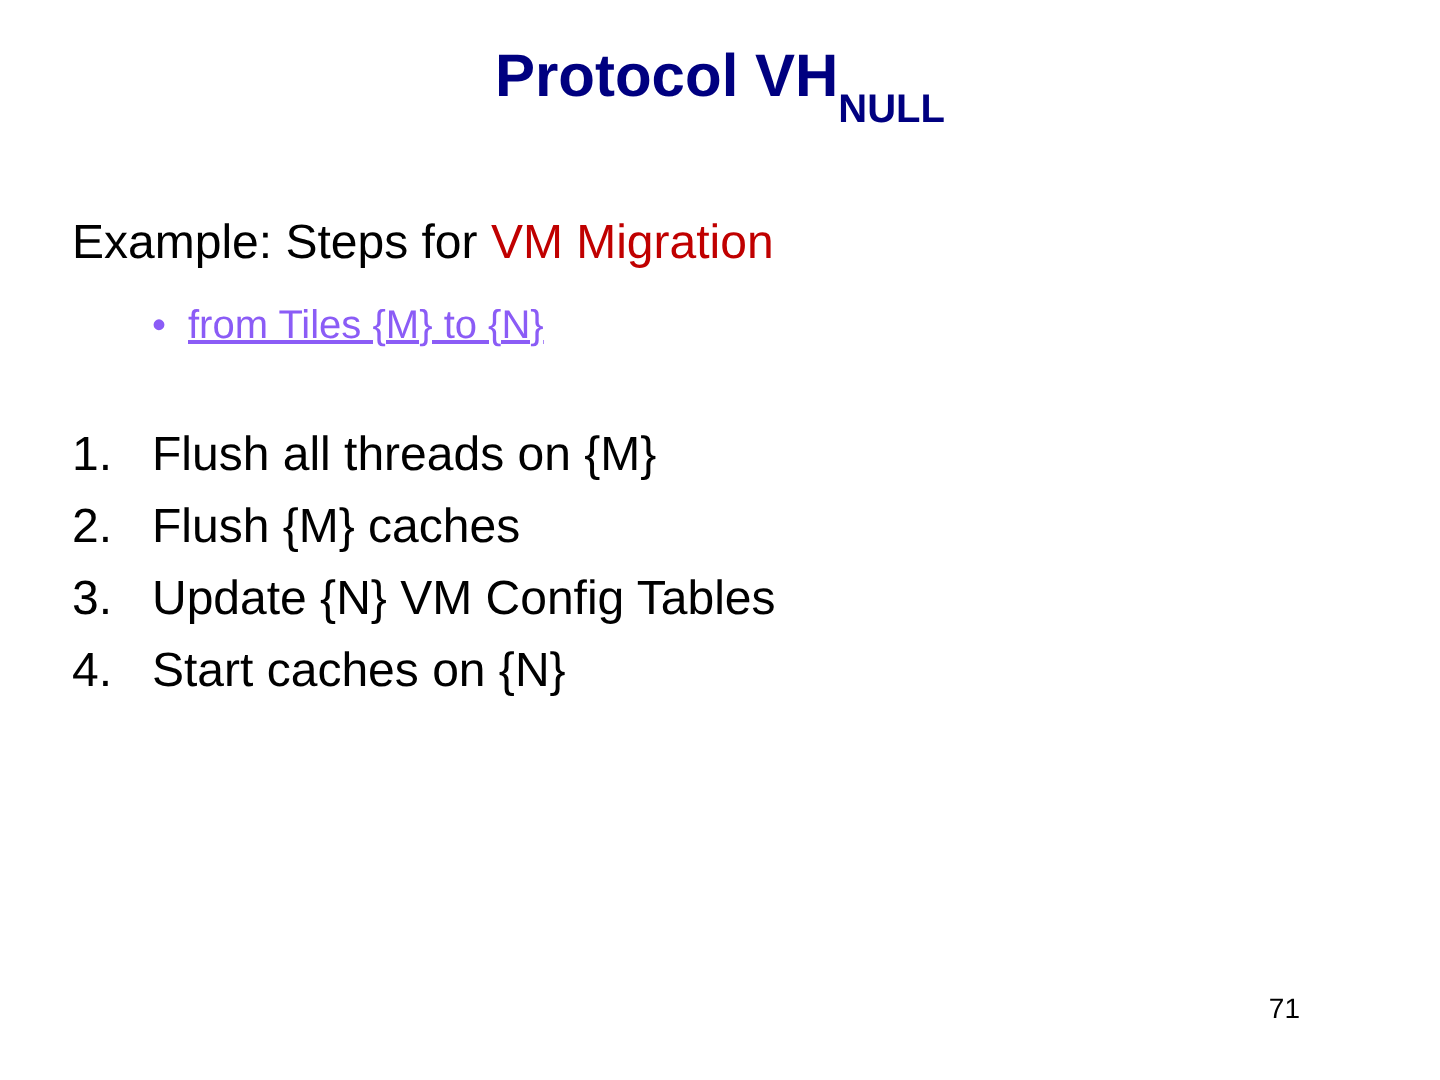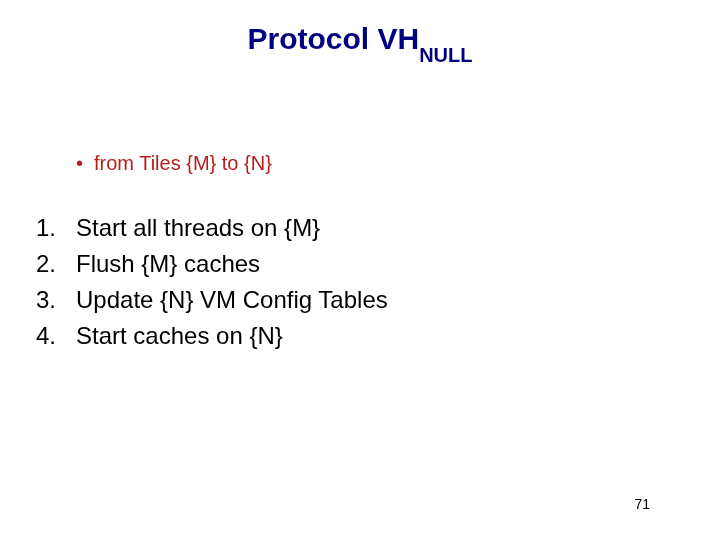--- a/index.html
+++ b/index.html
@@ -42,21 +42,22 @@
     color: #000000;
   }
   .example .hl {
     color: #c00000;
   }
   .bullet {
     position: absolute;
     top: 152px;
     left: 76px;
     font-size: 20px;
-    color: #b91c1c;
+    color: #8b5cf6;
+    text-decoration: underline;
   }
   .bullet .dot {
     display: inline-block;
     width: 18px;
   }
   .steps {
     position: absolute;
     top: 210px;
     left: 36px;
     font-size: 24px;
@@ -81,29 +82,32 @@
 </style>
 </head>
 <body>
 
 <div class="slide">
 
   <div class="title">
     <span>Protocol VH</span><span class="sub">NULL</span>
   </div>
 
+  <div class="example">
+    <span>Example:  Steps for </span><span class="hl">VM Migration</span>
+  </div>
 
   <div class="bullet">
     <span class="dot">•</span><span>from Tiles {M} to {N}</span>
   </div>
 
   <div class="steps">
     <div class="row">
       <span class="num">1.</span>
-      <span>Start all threads on {M}</span>
+      <span>Flush all threads on {M}</span>
     </div>
     <div class="row">
       <span class="num">2.</span>
       <span>Flush {M} caches</span>
     </div>
     <div class="row">
       <span class="num">3.</span>
       <span>Update {N} VM Config Tables</span>
     </div>
     <div class="row">

